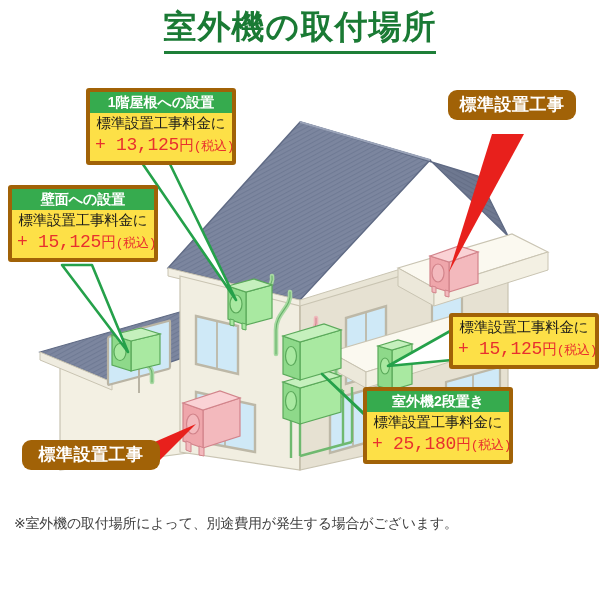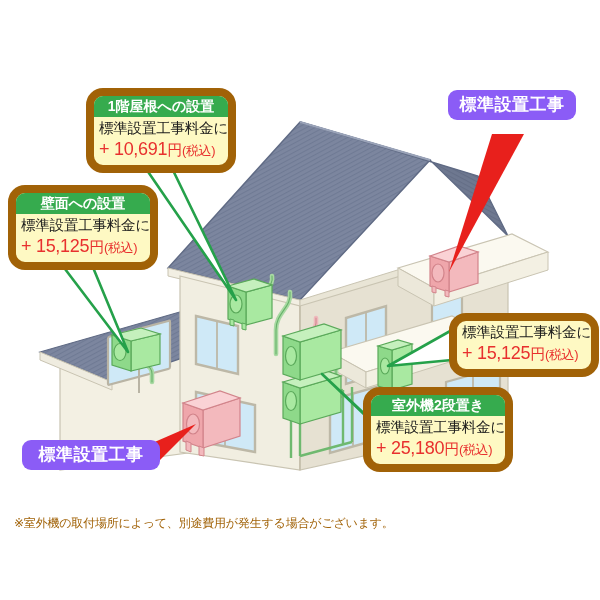--- a/index.html
+++ b/index.html
@@ -25,84 +25,88 @@
     border-bottom:3px solid #1e7f38;
     line-height:1.15;
   }
 
   
   #illo{position:absolute;left:0;top:0;width:600px;height:600px;}
 
   
   .callout{
     position:absolute;
-    background:#fef9c3;
-    border:8px solid #a16207;
-    border-radius:17px;
+    background:#fde047;
+    border:4px solid #a16207;
+    border-radius:3px;
     box-sizing:border-box;
     overflow:hidden;
     z-index:30;
   }
   .callout .hd{
     background:#36ab4e;
     color:#ffffff;
     font-weight:bold;
     text-align:center;
     font-size:14px;
     line-height:21px;
     height:21px;
     letter-spacing:0px;
     white-space:nowrap;
   }
   .callout .bd{
     padding:2px 5px 3px 5px;
-    text-align:left;
+    text-align:center;
+    font-family:Liberation Mono, monospace;
   }
   .callout .line1{
     font-size:14.5px;color:#1b1b1b;line-height:19px;white-space:nowrap;
     letter-spacing:-0.2px;
   }
   .callout .line2{
     font-size:18px;color:#e8302e;line-height:22px;white-space:nowrap;
     font-weight:500;letter-spacing:-0.3px;
   }
   .callout .line2 .yen{font-size:15px;}
   .callout .line2 .tax{font-size:13px;}
 
   
   .badge{
     position:absolute;
-    background:#8b5cf6;
+    background:#a16207;
     color:#ffffff;
     font-weight:bold;
     font-size:17px;
     border-radius:9px;
     text-align:center;
     line-height:30px;
     height:30px;
     letter-spacing:0.5px;
     z-index:30;
     white-space:nowrap;
   }
 
   
   .notes{
     position:absolute;left:14px;top:510px;width:580px;
     z-index:25;
   }
   .notes div{
-    font-size:12px;color:#a16207;line-height:27px;
+    font-size:14px;color:#404040;line-height:27px;
     letter-spacing:-0.2px;white-space:nowrap;
   }
 </style>
 </head>
 <body>
 
 <div id="stage">
 
+  <div class="title-wrap">
+    <span class="title">室外機の取付場所</span>
+  </div>
 
   <svg id="illo" viewBox="0 0 600 600" xmlns="http://www.w3.org/2000/svg">
     <defs>
       <pattern id="roofTex" width="4" height="4" patternUnits="userSpaceOnUse" patternTransform="rotate(62)">
         <rect width="4" height="4" fill="#7c869f"></rect>
         <rect width="1.1" height="4" fill="#6f7a94"></rect>
       </pattern>
       <pattern id="roofTex2" width="4" height="4" patternUnits="userSpaceOnUse" patternTransform="rotate(118)">
         <rect width="4" height="4" fill="#6e7890"></rect>
         <rect width="1.1" height="4" fill="#646e86"></rect>
@@ -280,21 +284,21 @@
       <path d="M150,444 L150,470 L196,424 Z" fill="#e8201c"></path>
     </g>
   </svg>
 
   <div class="callout" style="left:86px;top:88px;width:150px;">
     <div class="hd">1階屋根への設置</div>
     <div class="bd">
       <div class="line1">標準設置工事料金に</div>
       <div class="line2">
         <span>+</span>
-        <span>10,691</span><span class="yen">円</span><span class="tax">(税込)</span>
+        <span>13,125</span><span class="yen">円</span><span class="tax">(税込)</span>
       </div>
     </div>
   </div>
 
   <div class="callout" style="left:8px;top:185px;width:150px;">
     <div class="hd">壁面への設置</div>
     <div class="bd">
       <div class="line1">標準設置工事料金に</div>
       <div class="line2">
         <span>+</span>

